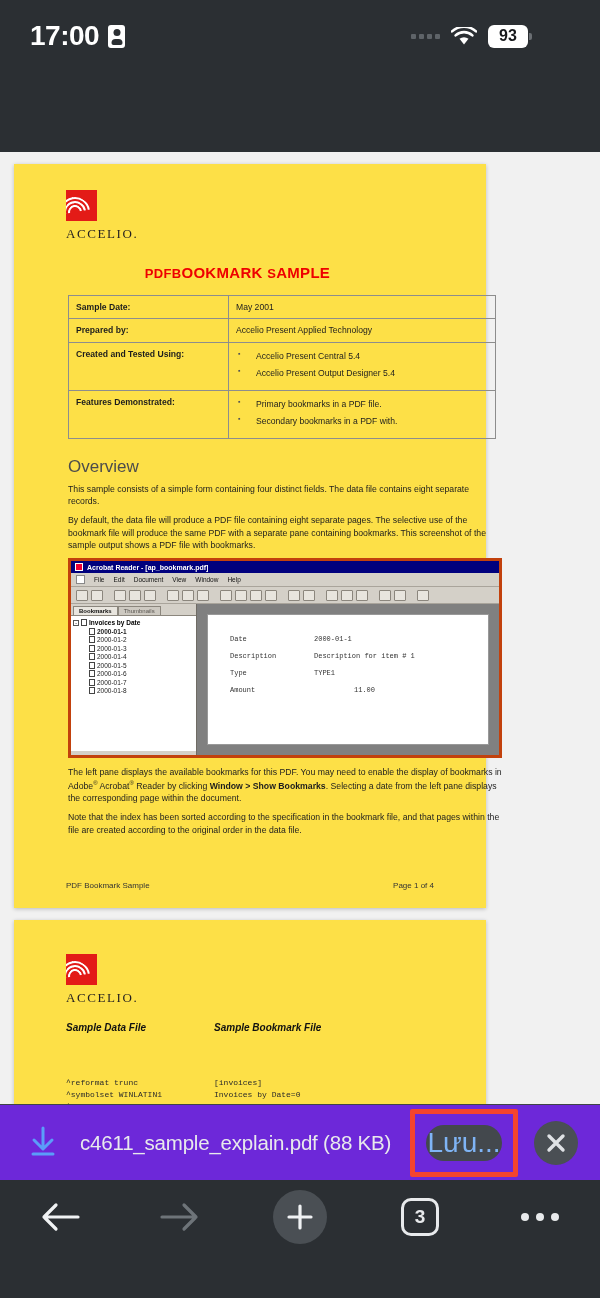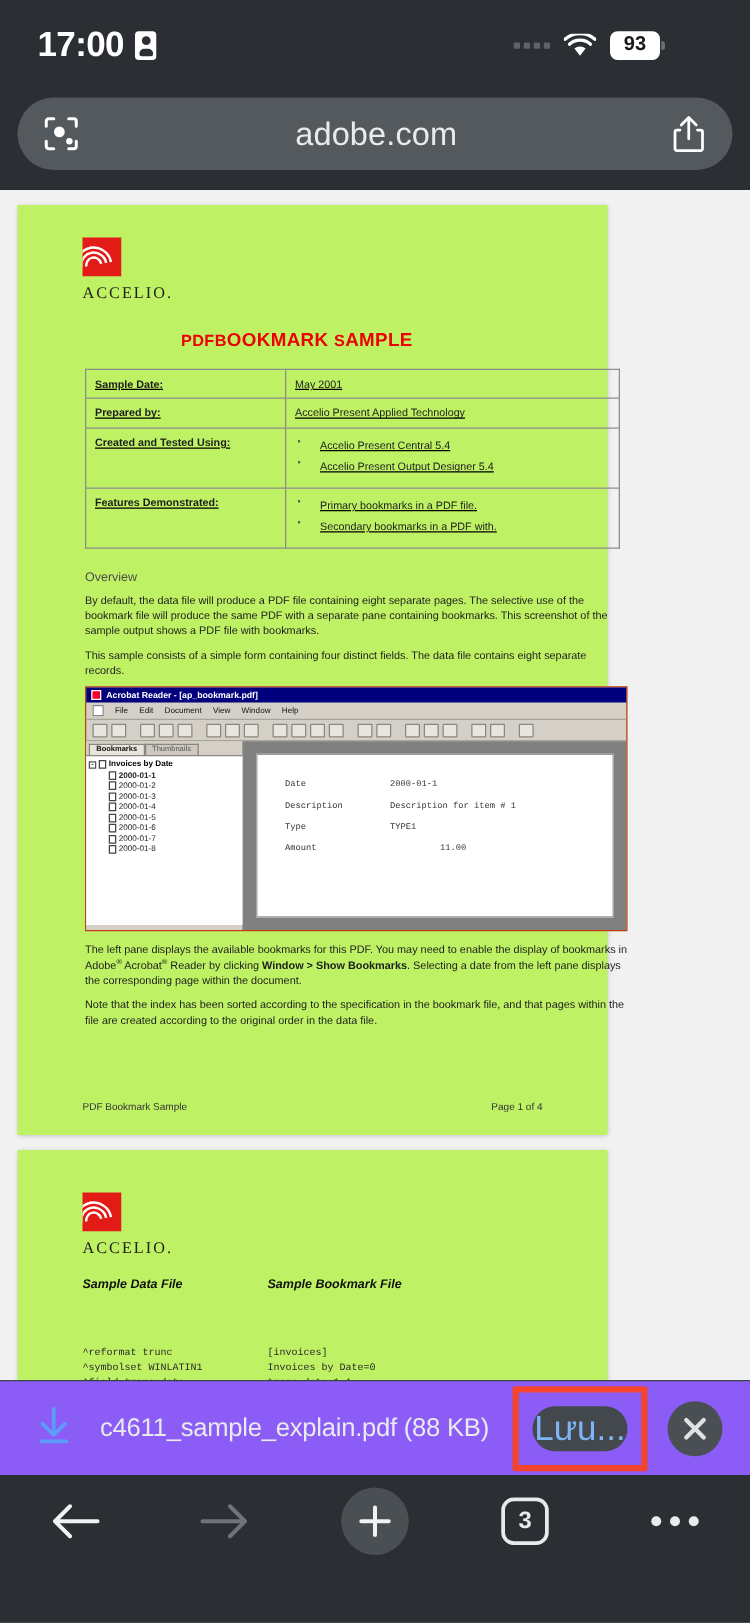--- a/index.html
+++ b/index.html
@@ -59,21 +59,21 @@
   .lens-icon { width: 30px; height: 30px; position: relative; flex: 0 0 30px; }
   .url-text { font-size: 26px; color: #e9eaec; letter-spacing: 0.1px; }
   .share-icon { width: 26px; height: 32px; position: relative; flex: 0 0 26px; }
 
   
   .docarea {
     position: absolute; top: 152px; left: 0; width: 600px; height: 952px;
     background: #f1f1f1; overflow: hidden;
   }
   .page {
-    background: #bef264; margin: 12px 14px 0 14px; width: 472px;
+    background: #fde047; margin: 12px 14px 0 14px; width: 472px;
     box-shadow: 0 1px 4px rgba(0,0,0,0.22);
     padding: 26px 77px 18px 52px;
     position: relative;
   }
   .page-1 { height: 744px; margin-top: 12px; }
   .page-2 { height: 240px; margin-top: 12px; padding-top: 34px; overflow: hidden; }
 
   
   .logo-block { margin-bottom: 16px; }
   .logo-mark {
@@ -91,44 +91,44 @@
     color: #231f20; margin-top: 5px;
   }
 
   .doc-title {
     text-align: center; color: #ee0000; font-weight: bold; font-size: 15px;
     letter-spacing: 0.3px; margin: 22px 0 14px 0;
     font-variant: small-caps;
   }
   .doc-title .cap { font-size: 13px; }
 
-  table.info { border-collapse: collapse; width: 428px; margin: 0 auto 0 2px; text-decoration: underline; }
+  table.info { border-collapse: collapse; width: 428px; margin: 0 auto 0 2px; }
   table.info td {
     border: 1px solid #8d8d8d; padding: 5px 7px; font-size: 8.6px;
     color: #1d1d1d; vertical-align: top; line-height: 1.45;
   }
   table.info td.k { width: 160px; font-weight: bold; }
   table.info ul { list-style: none; }
   table.info li { position: relative; padding-left: 20px; margin: 2px 0 5px 0; }
   table.info li::before {
     content: "\25AA"; position: absolute; left: 2px; top: -1px; font-size: 7px; color: #555;
   }
 
   h2.sec {
-    font-size: 10px; font-weight: normal; color: #4c4c4c; margin: 18px 0 6px 2px;
+    font-size: 17px; font-weight: normal; color: #4c4c4c; margin: 18px 0 6px 2px;
   }
   p.body {
     font-size: 8.7px; line-height: 1.42; color: #1d1d1d; margin: 0 0 7px 2px;
     width: 434px;
   }
   p.body b { font-weight: bold; }
 
   
   .acro {
-    width: 434px; margin: 4px 0 8px 2px; border: 1px solid #c2410c;
+    width: 434px; margin: 4px 0 8px 2px; border: 3px solid #c2410c;
     background: #d4d0c8; font-family: "Liberation Sans", sans-serif;
   }
   .acro-title {
     background: #00007d; color: #fff; font-size: 7px; font-weight: bold;
     padding: 2px 4px; display: flex; align-items: center; gap: 4px;
   }
   .acro-title .ico { width: 8px; height: 8px; background: #e03; display: inline-block;
     border: 1px solid #fff; }
   .acro-menu {
     font-size: 6.5px; color: #111; padding: 2px 5px; display: flex; gap: 9px;
@@ -185,21 +185,21 @@
     margin-bottom: 2px;
   }
   .code-col pre {
     font-family: "Liberation Mono", monospace; font-size: 8px; color: #2a2a2a;
     line-height: 1.5; white-space: pre; margin-top: 44px;
   }
 
   
   .dlbar {
     position: absolute; left: 0; bottom: 118px; width: 600px; height: 76px;
-    background: #8b5cf6; display: flex; align-items: center;
+    background: #6d28d9; display: flex; align-items: center;
     border-top: 1px solid #3f4448;
   }
   .dl-icon { width: 34px; margin-left: 26px; flex: 0 0 34px; }
   .dl-name {
     flex: 1; color: #e8eaec; font-size: 20.5px; margin-left: 20px; letter-spacing: -0.2px;
     white-space: nowrap; overflow: hidden;
   }
   .dl-save-wrap {
     position: relative; margin-right: 6px;
   }
@@ -260,38 +260,20 @@
         <svg width="26" height="19" viewBox="0 0 26 19">
           <path d="M13 17.5 L8.5 11.8 a7 7 0 0 1 9 0 Z" fill="#fff"></path>
           <path d="M4.6 8.4 a12.5 12.5 0 0 1 16.8 0" stroke="#fff" stroke-width="2.6" fill="none" stroke-linecap="round"></path>
           <path d="M1 4.4 a18 18 0 0 1 24 0" stroke="#fff" stroke-width="2.6" fill="none" stroke-linecap="round"></path>
         </svg>
       </span>
       <span class="batt">93</span>
     </div>
   </div>
 
-  <div class="urlbar-wrap">
-    <div class="urlbar">
-      <span class="lens-icon">
-        <svg width="30" height="30" viewBox="0 0 30 30">
-          <path d="M3 9 V5 a2 2 0 0 1 2-2 h4 M21 3 h4 a2 2 0 0 1 2 2 v4 M27 21 v4 a2 2 0 0 1 -2 2 h-4 M9 27 H5 a2 2 0 0 1 -2 -2 v-4" stroke="#fff" stroke-width="2.4" fill="none" stroke-linecap="round"></path>
-          <circle cx="13.5" cy="13.5" r="4.3" fill="#fff"></circle>
-          <circle cx="21.5" cy="21" r="2.6" fill="#fff"></circle>
-        </svg>
-      </span>
-      <span class="url-text">adobe.com</span>
-      <span class="share-icon">
-        <svg width="26" height="32" viewBox="0 0 26 32">
-          <path d="M6 13 H3.5 a1.5 1.5 0 0 0 -1.5 1.5 V28 a1.5 1.5 0 0 0 1.5 1.5 H22.5 A1.5 1.5 0 0 0 24 28 V14.5 A1.5 1.5 0 0 0 22.5 13 H20" stroke="#fff" stroke-width="2.2" fill="none" stroke-linecap="round"></path>
-          <path d="M13 20 V3.5 M7 9 L13 3 L19 9" stroke="#fff" stroke-width="2.2" fill="none" stroke-linecap="round" stroke-linejoin="round"></path>
-        </svg>
-      </span>
-    </div>
-  </div>
 
   <div class="docarea">
 
     <div class="page page-1">
       <div class="logo-block">
         <div class="logo-mark">
           <span class="arc a1"></span>
             <span class="arc a2"></span>
             <span class="arc a3"></span>
         </div>
@@ -327,22 +309,22 @@
             <ul>
               <li>Primary bookmarks in a PDF file.</li>
               <li>Secondary bookmarks in a PDF with.</li>
             </ul>
           </td>
         </tr>
       </tbody>
         </table>
 
       <h2 class="sec">Overview</h2>
+      <p class="body">This sample consists of a simple form containing four distinct fields. The data file contains eight separate records.</p>
       <p class="body">By default, the data file will produce a PDF file containing eight separate pages. The selective use of the bookmark file will produce the same PDF with a separate pane containing bookmarks. This screenshot of the sample output shows a PDF file with bookmarks.</p>
-      <p class="body">This sample consists of a simple form containing four distinct fields. The data file contains eight separate records.</p>
 
       <div class="acro">
         <div class="acro-title">
           <span class="ico"></span>
           <span>Acrobat Reader - [ap_bookmark.pdf]</span>
         </div>
         <div class="acro-menu">
           <span class="mico"></span>
           <span>File</span>
           <span>Edit</span>

